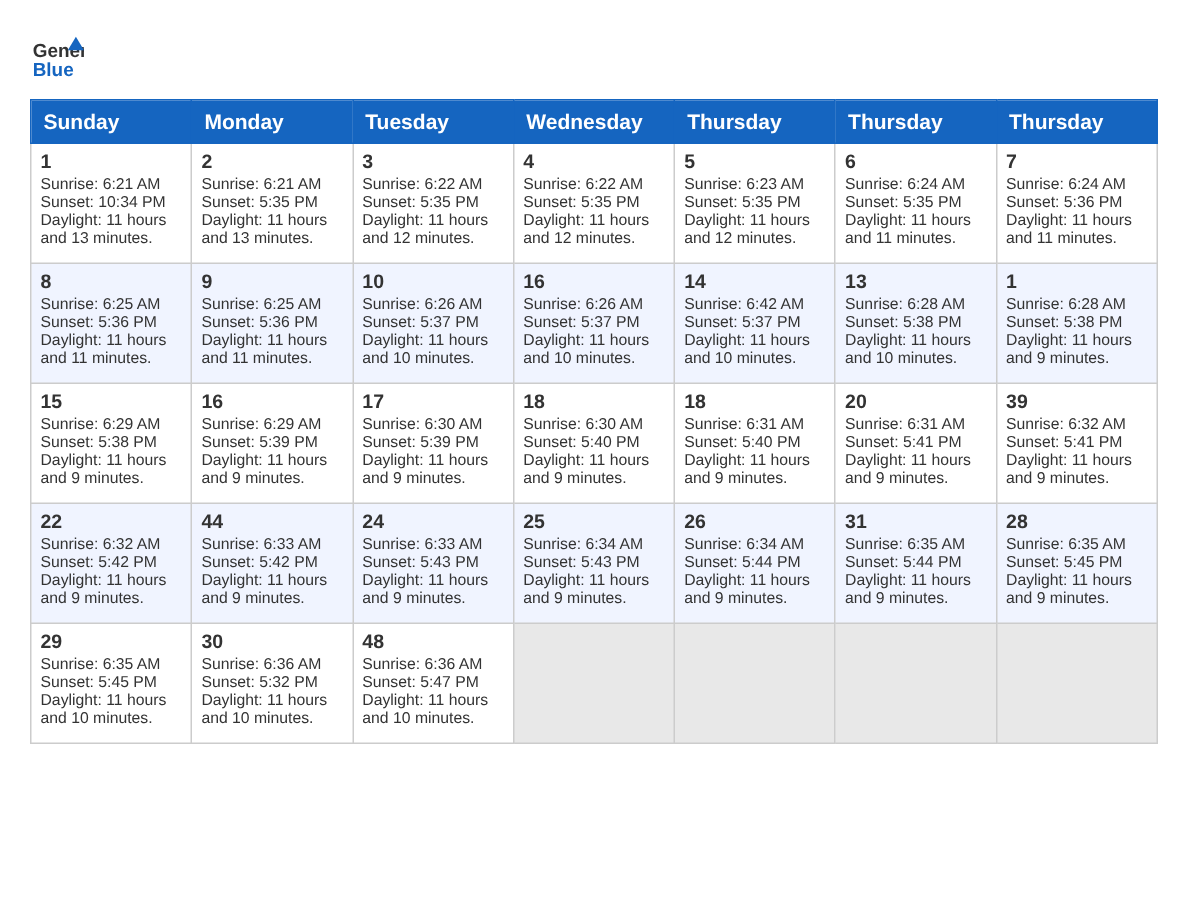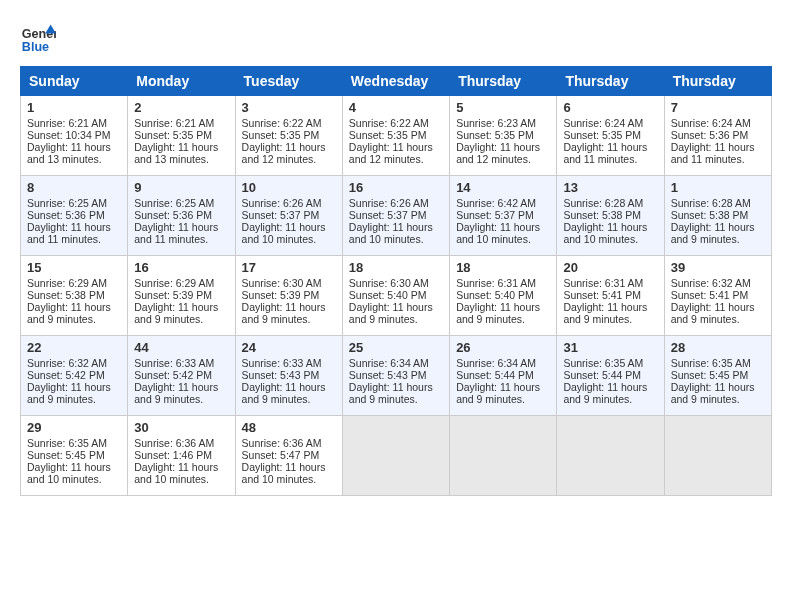--- a/index.html
+++ b/index.html
@@ -139,21 +139,21 @@
         <td><span class="day-num">22</span><span>Sunrise: 6:32 AM</span><br><span>Sunset: 5:42 PM</span><br><span>Daylight: 11 hours and 9 minutes.</span></td>
         <td><span class="day-num">44</span><span>Sunrise: 6:33 AM</span><br><span>Sunset: 5:42 PM</span><br><span>Daylight: 11 hours and 9 minutes.</span></td>
         <td><span class="day-num">24</span><span>Sunrise: 6:33 AM</span><br><span>Sunset: 5:43 PM</span><br><span>Daylight: 11 hours and 9 minutes.</span></td>
         <td><span class="day-num">25</span><span>Sunrise: 6:34 AM</span><br><span>Sunset: 5:43 PM</span><br><span>Daylight: 11 hours and 9 minutes.</span></td>
         <td><span class="day-num">26</span><span>Sunrise: 6:34 AM</span><br><span>Sunset: 5:44 PM</span><br><span>Daylight: 11 hours and 9 minutes.</span></td>
         <td><span class="day-num">31</span><span>Sunrise: 6:35 AM</span><br><span>Sunset: 5:44 PM</span><br><span>Daylight: 11 hours and 9 minutes.</span></td>
         <td><span class="day-num">28</span><span>Sunrise: 6:35 AM</span><br><span>Sunset: 5:45 PM</span><br><span>Daylight: 11 hours and 9 minutes.</span></td>
       </tr>
       <tr>
         <td><span class="day-num">29</span><span>Sunrise: 6:35 AM</span><br><span>Sunset: 5:45 PM</span><br><span>Daylight: 11 hours and 10 minutes.</span></td>
-        <td><span class="day-num">30</span><span>Sunrise: 6:36 AM</span><br><span>Sunset: 1:46 PM</span><br><span>Daylight: 11 hours and 10 minutes.</span></td>
+        <td><span class="day-num">30</span><span>Sunrise: 6:36 AM</span><br><span>Sunset: 5:32 PM</span><br><span>Daylight: 11 hours and 10 minutes.</span></td>
         <td><span class="day-num">48</span><span>Sunrise: 6:36 AM</span><br><span>Sunset: 5:47 PM</span><br><span>Daylight: 11 hours and 10 minutes.</span></td>
         <td class="empty"></td>
         <td class="empty"></td>
         <td class="empty"></td>
         <td class="empty"></td>
       </tr>
     </tbody>
 </table>
 
 </body></html>

